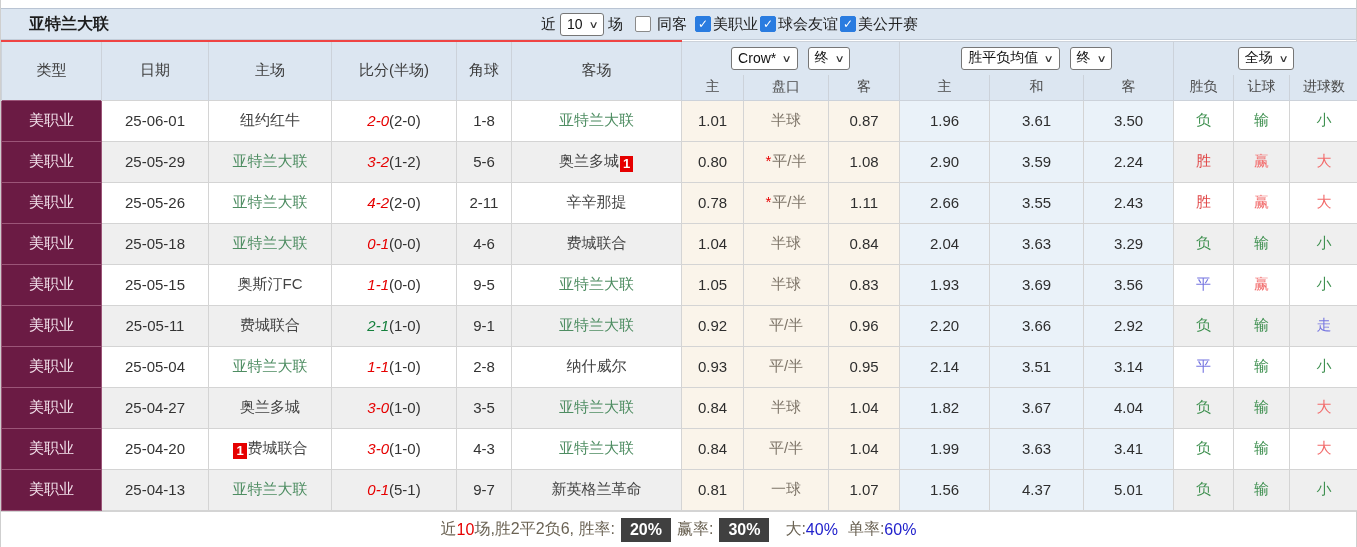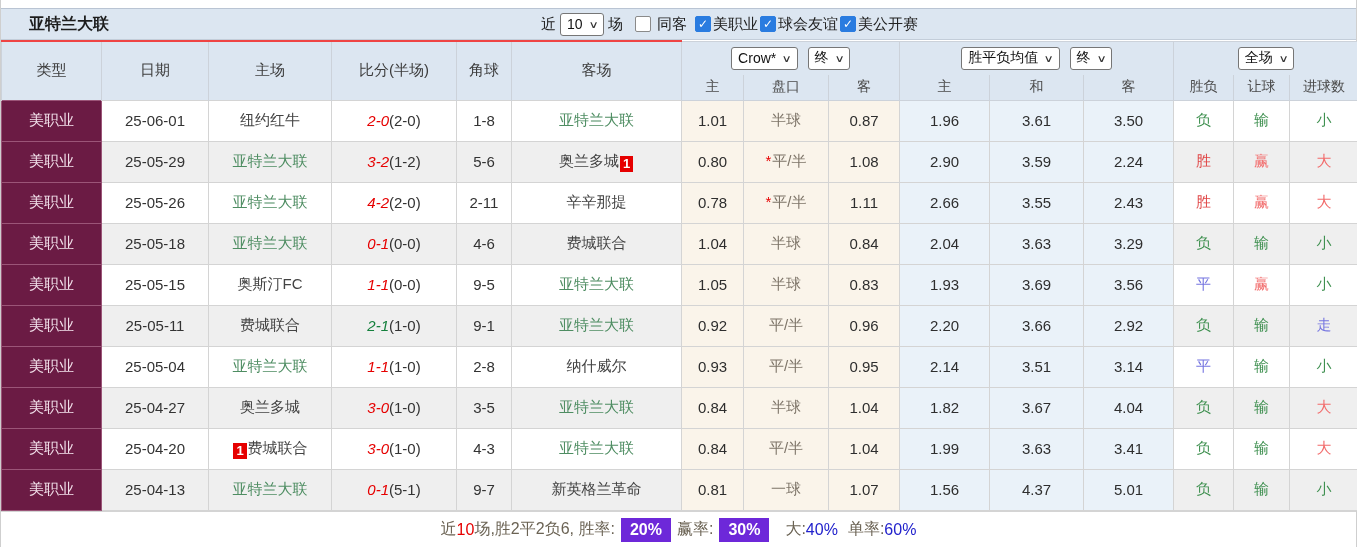--- a/index.html
+++ b/index.html
@@ -39,21 +39,21 @@
   .badge { display:inline-block; background:#e60000; color:#fff; font-size:13px; font-weight:bold; line-height:16px; padding:0 3px; margin:0 1px; vertical-align:-2px; }
   .score .full { color:#e60000;font-style:italic; }
   .score .half { color:#333; }
   .line { color:#7d7468; }
   .star { color:#e60000; margin-right:1px; }
   .num { color:#2e2e2e; }
 
   
   .footer { height:37px; display:flex; align-items:center; justify-content:center; font-size:16px; color:#6b6354; border-top:1px solid #d4d4d4; }
   .f-red { color:#e60000; }
-  .f-badge { background:#6d28d9; color:#fff; font-weight:bold; padding:3px 9px; margin:0 6px; }
+  .f-badge { background:#404040; color:#fff; font-weight:bold; padding:3px 9px; margin:0 6px; }
   .f-blue { color:#2222cc; }
   .f-gap { margin-left:10px; }
 </style>
 </head>
 <body>
 
 <div class="page">
   <div class="top-strip"></div>
 
   <div class="title-bar">

